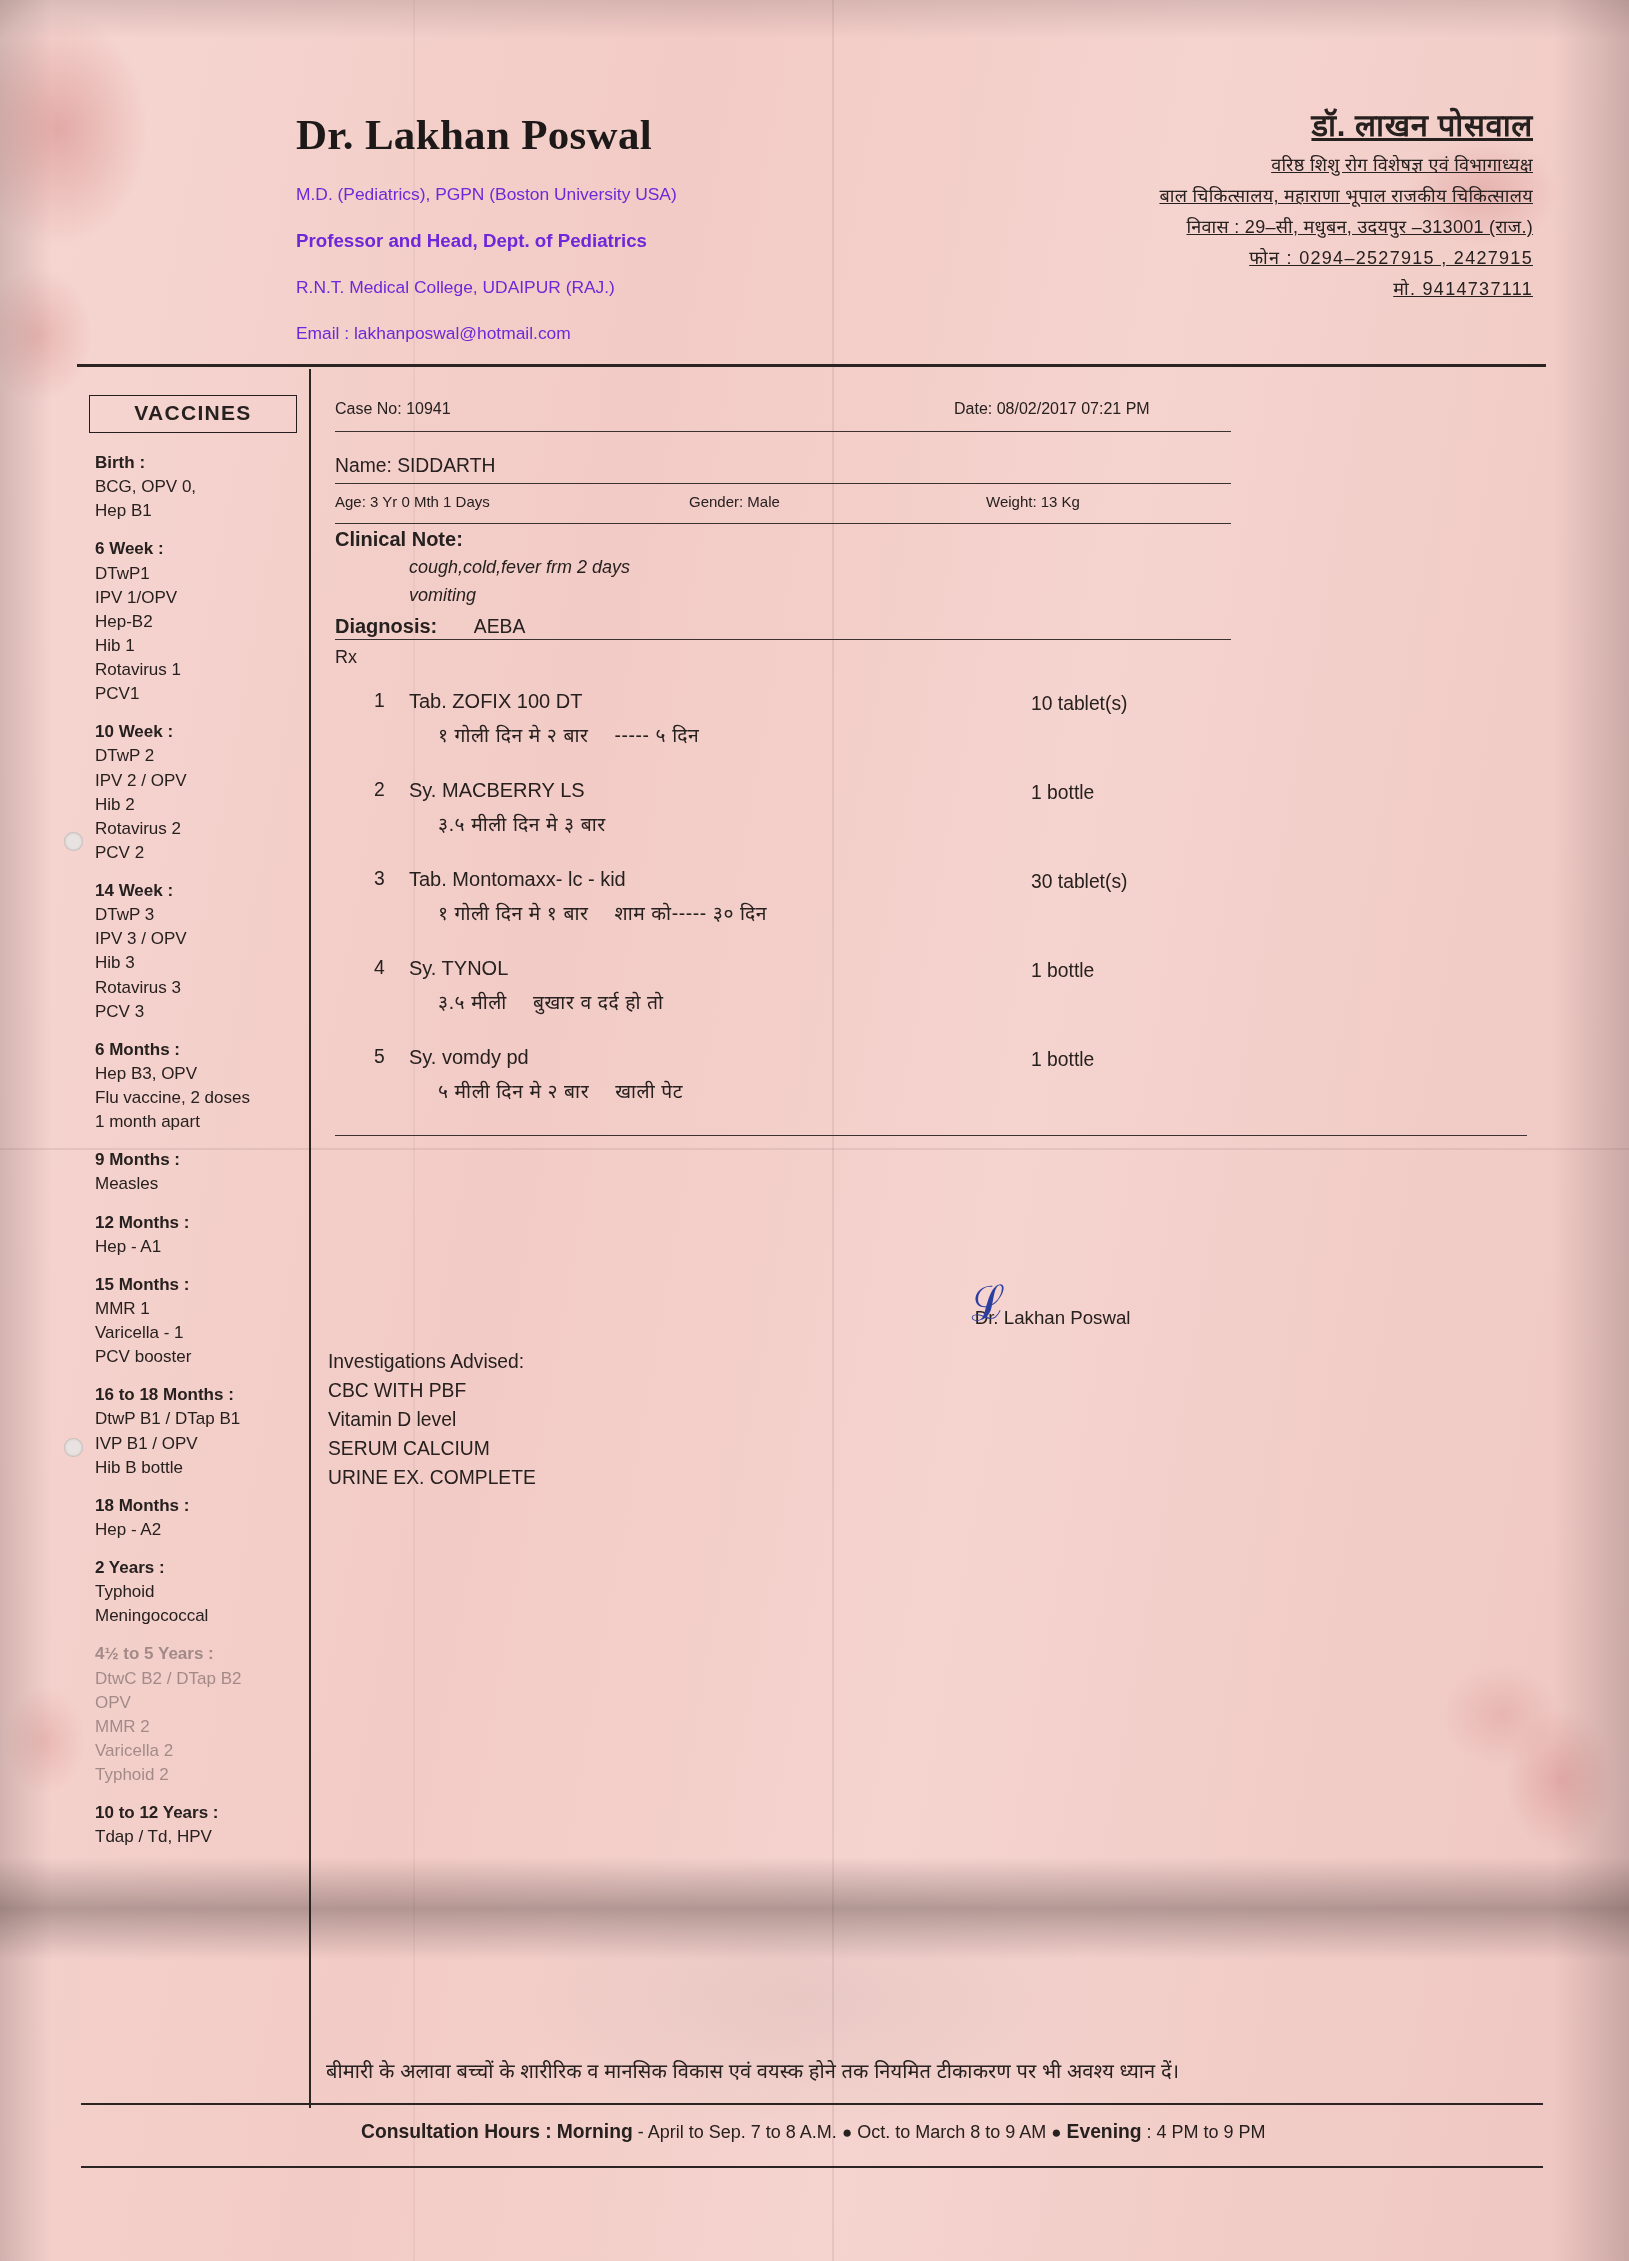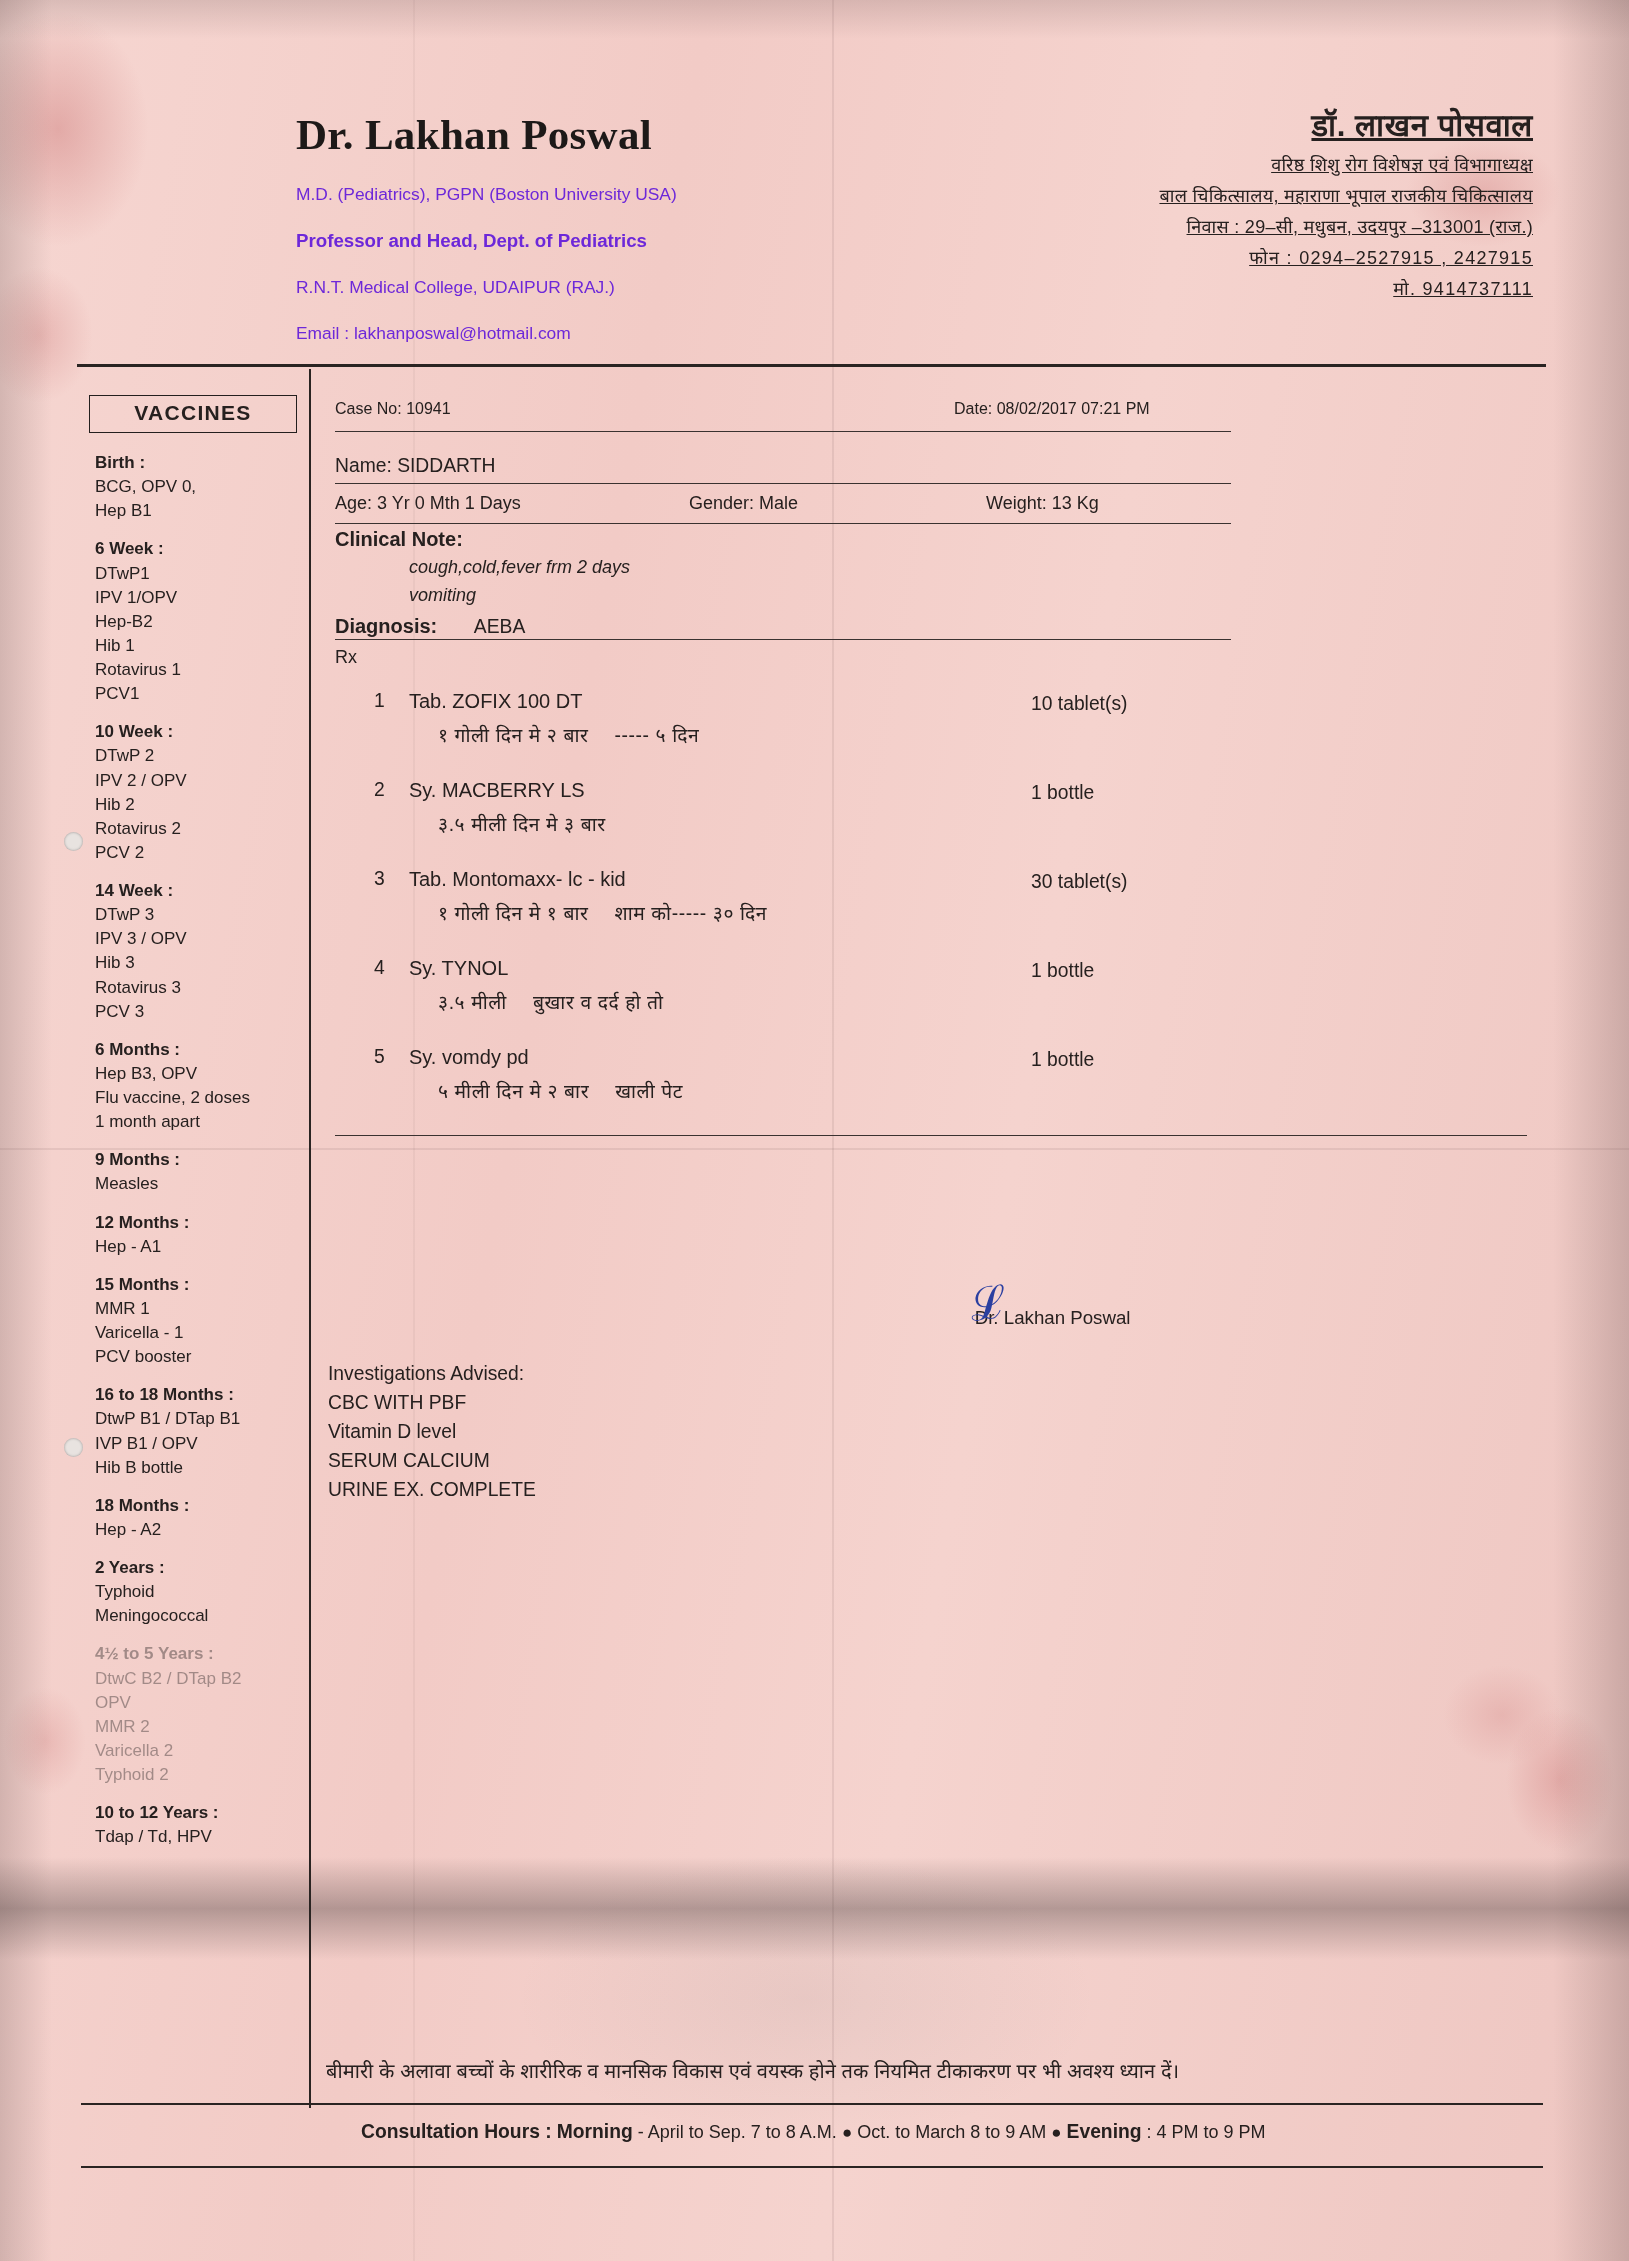--- a/index.html
+++ b/index.html
@@ -144,21 +144,21 @@
 
   
   .body {
     position: absolute;
     left: 335px; right: 90px; top: 400px;
   }
   .row-case { position: relative; height: 31px; font-size: 16px; text-align: center; }
   .case-no { position: absolute; left: 0; top: 0; }
   .case-date { position: absolute; left: 619px; top: 0; }
   .row-name { font-size: 19.3px; margin-top: 23px; }
-  .row-age { position: relative; height: 35px; margin-top: 9px; font-size: 18px; text-decoration: underline; }
+  .row-age { position: relative; height: 35px; margin-top: 9px; font-size: 15px; text-decoration: underline; }
   .age { position: absolute; left: 0; top: 0; }
   .gender { position: absolute; left: 354px; top: 0; text-align: center; }
   .weight { position: absolute; left: 651px; top: 0; }
   .underline-light {
     border-bottom: 1.3px solid #3a3230;
     width: 896px;
   }
   .clinical-label { font-weight: bold; font-size: 20px; margin-top: 3.9px; }
   .clinical-text { font-size: 18px; margin-left: 74px; line-height: 1.45; margin-top: 2.6px; font-style: italic; }
   .diag-row { font-size: 20px; font-weight: bold; margin-top: 6.4px; }
@@ -198,21 +198,20 @@
     transform: rotate(-8deg);
     height: 52px;
   }
   .sign-name { font-size: 18.7px; margin-top: 3.9px; margin-left: 7.7px; }
 
   .investigations {
     position: absolute;
     left: 328px; top: 1348px;
     font-size: 19.3px;
     line-height: 1.5;
-    margin-top: 12px;
   }
 
   
   .footer-note {
     position: absolute;
     left: 326px; right: 90px; top: 2057px;
     font-size: 20px;
     letter-spacing: 0.1px;
   }
   .rule-foot-1 {

